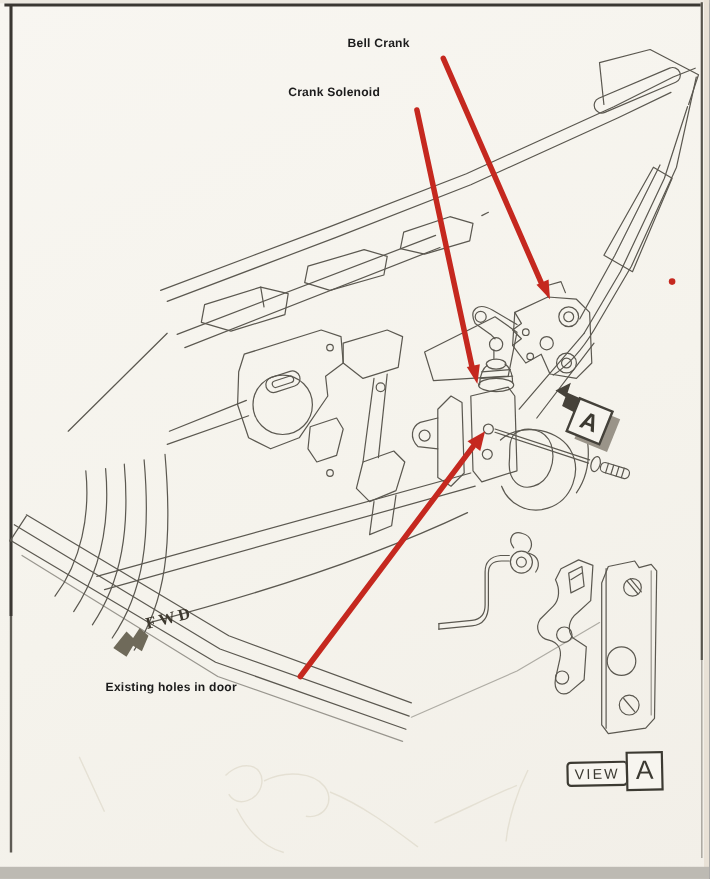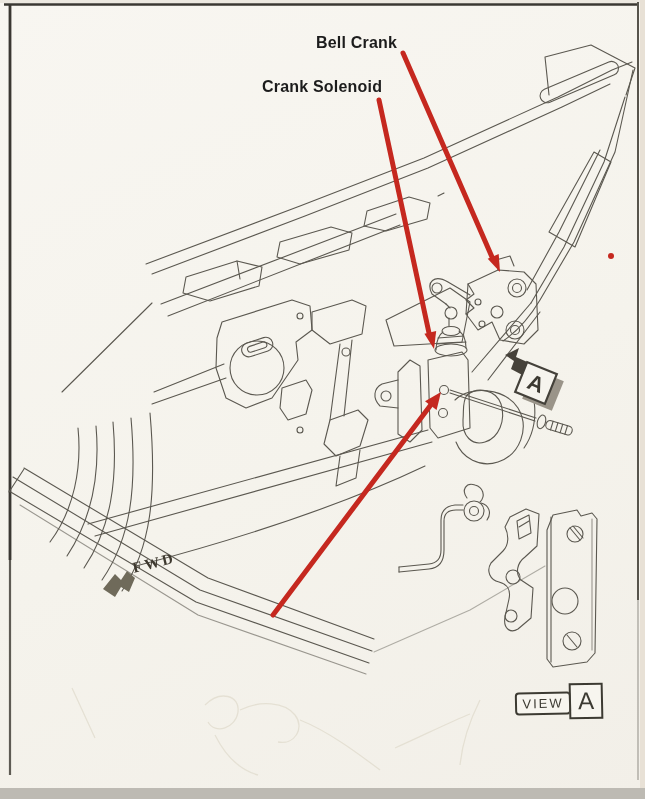--- a/index.html
+++ b/index.html
@@ -9,21 +9,21 @@
     margin:0 auto;
     background:linear-gradient(155deg,#f8f6f1 0%,#f5f3ec 55%,#f2efe8 100%);
     overflow:hidden;
     font-family:"Liberation Sans",sans-serif;
   }
   .page svg{position:absolute;left:0;top:0;}
   .label{
     position:absolute;
     font-family:"Liberation Sans",sans-serif;
     font-weight:bold;
-    font-size:16px;
+    font-size:11px;
     color:#1c1c1c;
     white-space:nowrap;
     letter-spacing:.2px;
     text-align:center;
   }
   .fwd-label{
     position:absolute;
     left:133px;top:560px;
     font-family:"Liberation Serif",serif;
     font-weight:600;
@@ -258,20 +258,21 @@
       <g>
         <line x1="273" y1="615" x2="430" y2="406"></line>
         <polygon points="441,392 436.6,410 425,401.2" stroke="none"></polygon>
       </g>
       <circle cx="611" cy="256" r="3" stroke="none"></circle>
     </g>
   </svg>
 
   <div class="label" style="left:316px;top:34px;">Bell Crank</div>
   <div class="label" style="left:262px;top:78px;">Crank Solenoid</div>
+  <div class="label" style="left:96px;top:619px;">Existing holes in door</div>
   <div class="fwd-label">FWD</div>
 
   <div class="viewbox word">
     <span>VIEW</span>
   </div>
   <div class="viewbox letter">
     <span>A</span>
   </div>
 
 </div>

